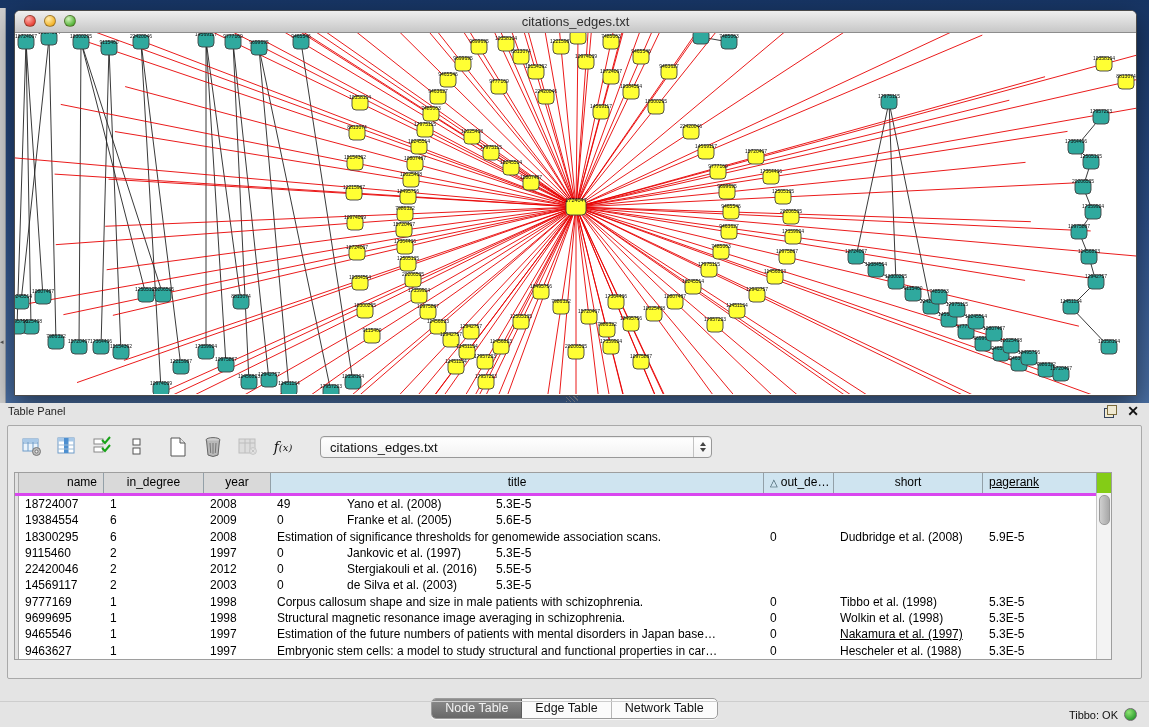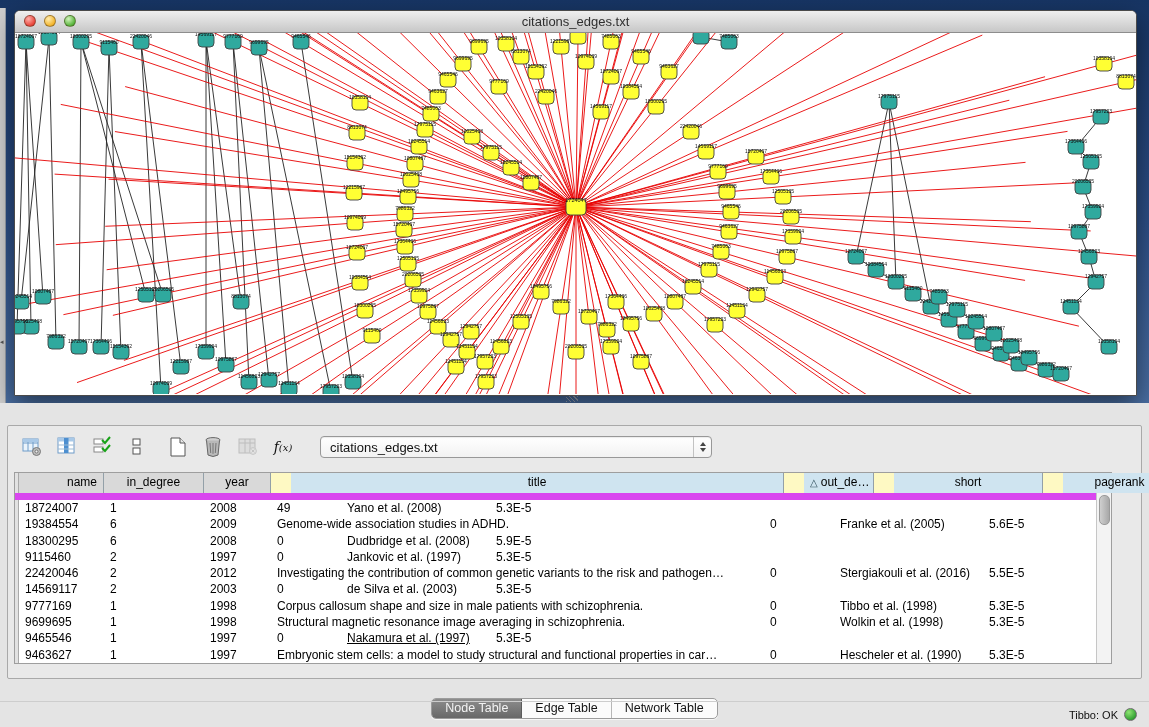--- a/index.html
+++ b/index.html
@@ -47,24 +47,24 @@
          background:linear-gradient(#ffffff,#f2f2f2);display:flex;align-items:center;
          font-size:13px;color:#111;padding-left:9px;position:relative;margin-left:14px;
          box-shadow:inset 0 1px 1px rgba(0,0,0,.08);}
   .combo-arrows{position:absolute;right:0;top:0;width:17px;height:100%;border-left:1px solid #c2c2c2;
                 display:flex;flex-direction:column;align-items:center;justify-content:center;gap:2px;}
   .tri-up{width:0;height:0;border-left:3.5px solid transparent;border-right:3.5px solid transparent;border-bottom:4px solid #444;}
   .tri-dn{width:0;height:0;border-left:3.5px solid transparent;border-right:3.5px solid transparent;border-top:4px solid #444;}
 
   .grid{margin:6px 0 0 6px;width:1096px;border:1px solid #9e9e9e;background:#fff;
         position:relative;font-size:12px;color:#000;}
-  .g-head{display:flex;height:20px;background:#fef9c3;border-bottom:7px solid #d946ef;}
+  .g-head{display:flex;height:20px;background:#84cc16;border-bottom:3px solid #d946ef;}
   .hcell{box-sizing:border-box;line-height:19px;border-right:1px solid #93a0a8;
          overflow:hidden;white-space:nowrap;padding:0 6px;background:#d9d9d9;}
-  .hcell.blue{background:#cfe4f0;margin-left:20px;}
+  .hcell.blue{background:#cfe4f0;}
   .hcell .sort-tri{font-size:10px;color:#33505e;margin-right:3px;}
   .g-strip{width:4px;box-sizing:border-box;background:#e2e2e2;border-right:1px solid #aaa;flex:none;}
   .g-row{display:flex;height:16.3px;background:#fff;}
   .bcell{box-sizing:border-box;line-height:16.3px;overflow:hidden;white-space:nowrap;
          padding:0 6px;flex:none;}
   .vscroll{position:absolute;right:0;top:20px;bottom:0;width:14px;background:#f3f3f3;
            border-left:1px solid #c6c6c6;}
   .vthumb{position:absolute;left:1.5px;top:2px;width:9px;height:28px;border-radius:5px;
           background:linear-gradient(90deg,#cfcfcf,#a8a8a8);border:1px solid #9a9a9a;}
 
@@ -940,20 +940,30 @@
         </g>
         <g>
           <rect x="551" y="166" width="20" height="16" rx="4" fill="#ffff33" stroke="#3f3f3f" stroke-width="0.9"></rect>
           <text x="561" y="169" text-anchor="middle" font-size="5.5" fill="#111">1724047</text>
         </g>
       </svg>
   </div>
 </div>
 
 <div class="panel">
+  <div class="panel-titlebar">
+    <span>Table Panel</span>
+    <span class="panel-ctrls">
+      <span class="float-ic">
+          <i class="b"></i>
+          <i class="a"></i>
+        </span>
+      <span class="close-x">✕</span>
+    </span>
+  </div>
 
   <div class="panel-box">
     <div class="toolbar">
       <span class="tb-ic">
         <svg width="22" height="22">
             <rect x="2" y="3" width="15" height="12" fill="#eaf3fb" stroke="#6f9cc9"></rect>
             <line x1="2" y1="7" x2="17" y2="7" stroke="#6f9cc9"></line>
             <line x1="7" y1="3" x2="7" y2="15" stroke="#6f9cc9"></line>
             <line x1="12" y1="3" x2="12" y2="15" stroke="#6f9cc9"></line>
             <rect x="2" y="3" width="15" height="3" fill="#a9c9e8"></rect>
@@ -1021,66 +1031,65 @@
 
     <div class="grid">
       <div class="g-head" id="grid-header">
           <div class="g-strip"></div>
           <div class="hcell " style="width: 85px; text-align: right; flex: 0 0 auto;">name</div>
           <div class="hcell " style="width: 100px; text-align: center; flex: 0 0 auto;">in_degree</div>
           <div class="hcell " style="width: 67px; text-align: center; flex: 0 0 auto;">year</div>
           <div class="hcell blue" style="width: 493px; text-align: center; flex: 0 0 auto;">title</div>
           <div class="hcell blue" style="width: 70px; text-align: left; flex: 0 0 auto;"><span class="sort-tri">△</span>out_de…</div>
           <div class="hcell blue" style="width: 149px; text-align: center; flex: 0 0 auto;">short</div>
-          <div class="hcell blue" style="width: 114px; text-align: center; flex: 0 0 auto;">pagerank</div>
+          <div class="hcell blue" style="width: 114px; text-align: left; flex: 0 0 auto; text-decoration: underline;">pagerank</div>
         </div>
       <div id="grid-body">
           <div class="g-row">
             <div class="g-strip"></div>
             <div class="bcell" style="width: 85px;">18724007</div>
             <div class="bcell" style="width: 100px;">1</div>
             <div class="bcell" style="width: 67px;">2008</div>
             <div class="bcell" style="width: 70px;">49</div>
             <div class="bcell" style="width: 149px;">Yano et al. (2008)</div>
             <div class="bcell" style="width: 114px;">5.3E-5</div>
           </div>
           <div class="g-row">
             <div class="g-strip"></div>
             <div class="bcell" style="width: 85px;">19384554</div>
             <div class="bcell" style="width: 100px;">6</div>
             <div class="bcell" style="width: 67px;">2009</div>
-            <div class="bcell" style="width: 493px;">Genome-wide association studies in ADHD.</div>
             <div class="bcell" style="width: 70px;">0</div>
             <div class="bcell" style="width: 149px;">Franke et al. (2005)</div>
             <div class="bcell" style="width: 114px;">5.6E-5</div>
           </div>
           <div class="g-row">
             <div class="g-strip"></div>
             <div class="bcell" style="width: 85px;">18300295</div>
             <div class="bcell" style="width: 100px;">6</div>
             <div class="bcell" style="width: 67px;">2008</div>
+            <div class="bcell" style="width: 493px;">Estimation of significance thresholds for genomewide association scans.</div>
             <div class="bcell" style="width: 70px;">0</div>
             <div class="bcell" style="width: 149px;">Dudbridge et al. (2008)</div>
             <div class="bcell" style="width: 114px;">5.9E-5</div>
           </div>
           <div class="g-row">
             <div class="g-strip"></div>
             <div class="bcell" style="width: 85px;">9115460</div>
             <div class="bcell" style="width: 100px;">2</div>
             <div class="bcell" style="width: 67px;">1997</div>
             <div class="bcell" style="width: 70px;">0</div>
             <div class="bcell" style="width: 149px;">Jankovic et al. (1997)</div>
             <div class="bcell" style="width: 114px;">5.3E-5</div>
           </div>
           <div class="g-row">
             <div class="g-strip"></div>
             <div class="bcell" style="width: 85px;">22420046</div>
             <div class="bcell" style="width: 100px;">2</div>
             <div class="bcell" style="width: 67px;">2012</div>
-            <div class="bcell" style="width: 493px;">Investigating the contribution of common genetic variants to the risk and pathogen…</div>
             <div class="bcell" style="width: 70px;">0</div>
             <div class="bcell" style="width: 149px;">Stergiakouli et al. (2016)</div>
             <div class="bcell" style="width: 114px;">5.5E-5</div>
           </div>
           <div class="g-row">
             <div class="g-strip"></div>
             <div class="bcell" style="width: 85px;">14569117</div>
             <div class="bcell" style="width: 100px;">2</div>
             <div class="bcell" style="width: 67px;">2003</div>
             <div class="bcell" style="width: 70px;">0</div>
@@ -1105,32 +1114,33 @@
             <div class="bcell" style="width: 493px;">Structural magnetic resonance image averaging in schizophrenia.</div>
             <div class="bcell" style="width: 70px;">0</div>
             <div class="bcell" style="width: 149px;">Wolkin et al. (1998)</div>
             <div class="bcell" style="width: 114px;">5.3E-5</div>
           </div>
           <div class="g-row">
             <div class="g-strip"></div>
             <div class="bcell" style="width: 85px;">9465546</div>
             <div class="bcell" style="width: 100px;">1</div>
             <div class="bcell" style="width: 67px;">1997</div>
+            <div class="bcell" style="width: 493px;">Estimation of the future numbers of patients with mental disorders in Japan base…</div>
             <div class="bcell" style="width: 70px;">0</div>
             <div class="bcell" style="width: 149px; text-decoration: underline;">Nakamura et al. (1997)</div>
             <div class="bcell" style="width: 114px;">5.3E-5</div>
           </div>
           <div class="g-row">
             <div class="g-strip"></div>
             <div class="bcell" style="width: 85px;">9463627</div>
             <div class="bcell" style="width: 100px;">1</div>
             <div class="bcell" style="width: 67px;">1997</div>
             <div class="bcell" style="width: 493px;">Embryonic stem cells: a model to study structural and functional properties in car…</div>
             <div class="bcell" style="width: 70px;">0</div>
-            <div class="bcell" style="width: 149px;">Hescheler et al. (1990)</div>
+            <div class="bcell" style="width: 149px;">Hescheler et al. (1988)</div>
             <div class="bcell" style="width: 114px;">5.3E-5</div>
           </div>
         </div>
       <div class="vscroll">
         <div class="vthumb"></div>
       </div>
     </div>
 
     <div class="tabs-row">
       <div class="seg" id="tabseg">

